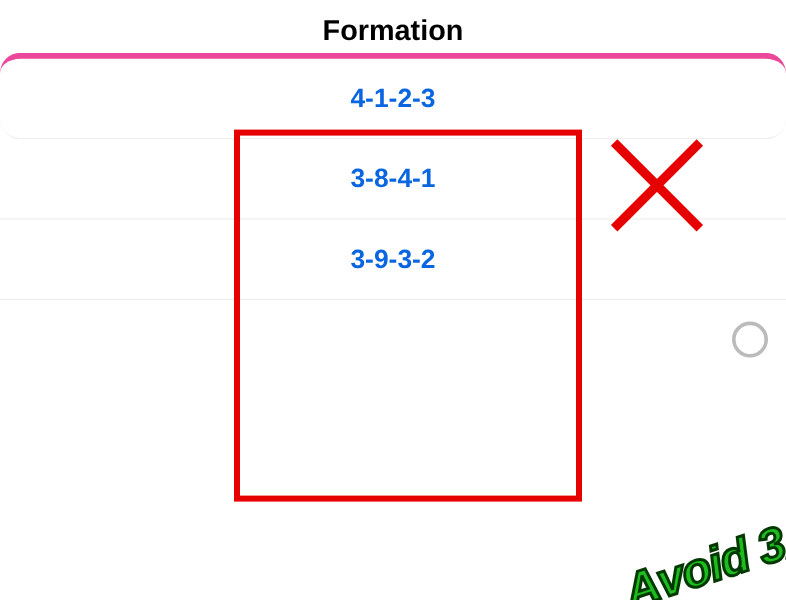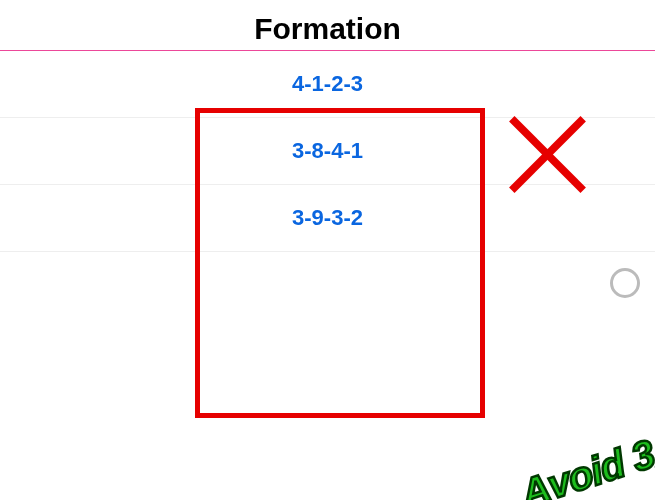--- a/index.html
+++ b/index.html
@@ -19,42 +19,43 @@
     
     .container {
       width: 100%;
       height: 100%;
       position: relative;
     }
     
     .title {
       text-align: center;
       font-weight: 800;
-      font-size: 30px;
+      font-size: 24px;
       color: #000;
       padding: 12px 0 4px 0;
     }
     
     .list {
       width: 100%;
     }
     
     .list-row {
       width: 100%;
       text-align: center;
       padding: 20px 0;
       border-bottom: 1px solid #eeeeee;
       font-size: 22px;
       font-weight: 600;
       color: #0a66e0;
       cursor: pointer;
     }
     
     .list-row:first-child {
-      border-top: 1px solid #ec4899;
+      border-top: 5px solid #ec4899;
+      border-radius: 17px;
     }
     
     .red-box {
       position: absolute;
       border: 5px solid #e60000;
       left: 195px;
       top: 108px;
       width: 290px;
       height: 310px;
       pointer-events: none;

